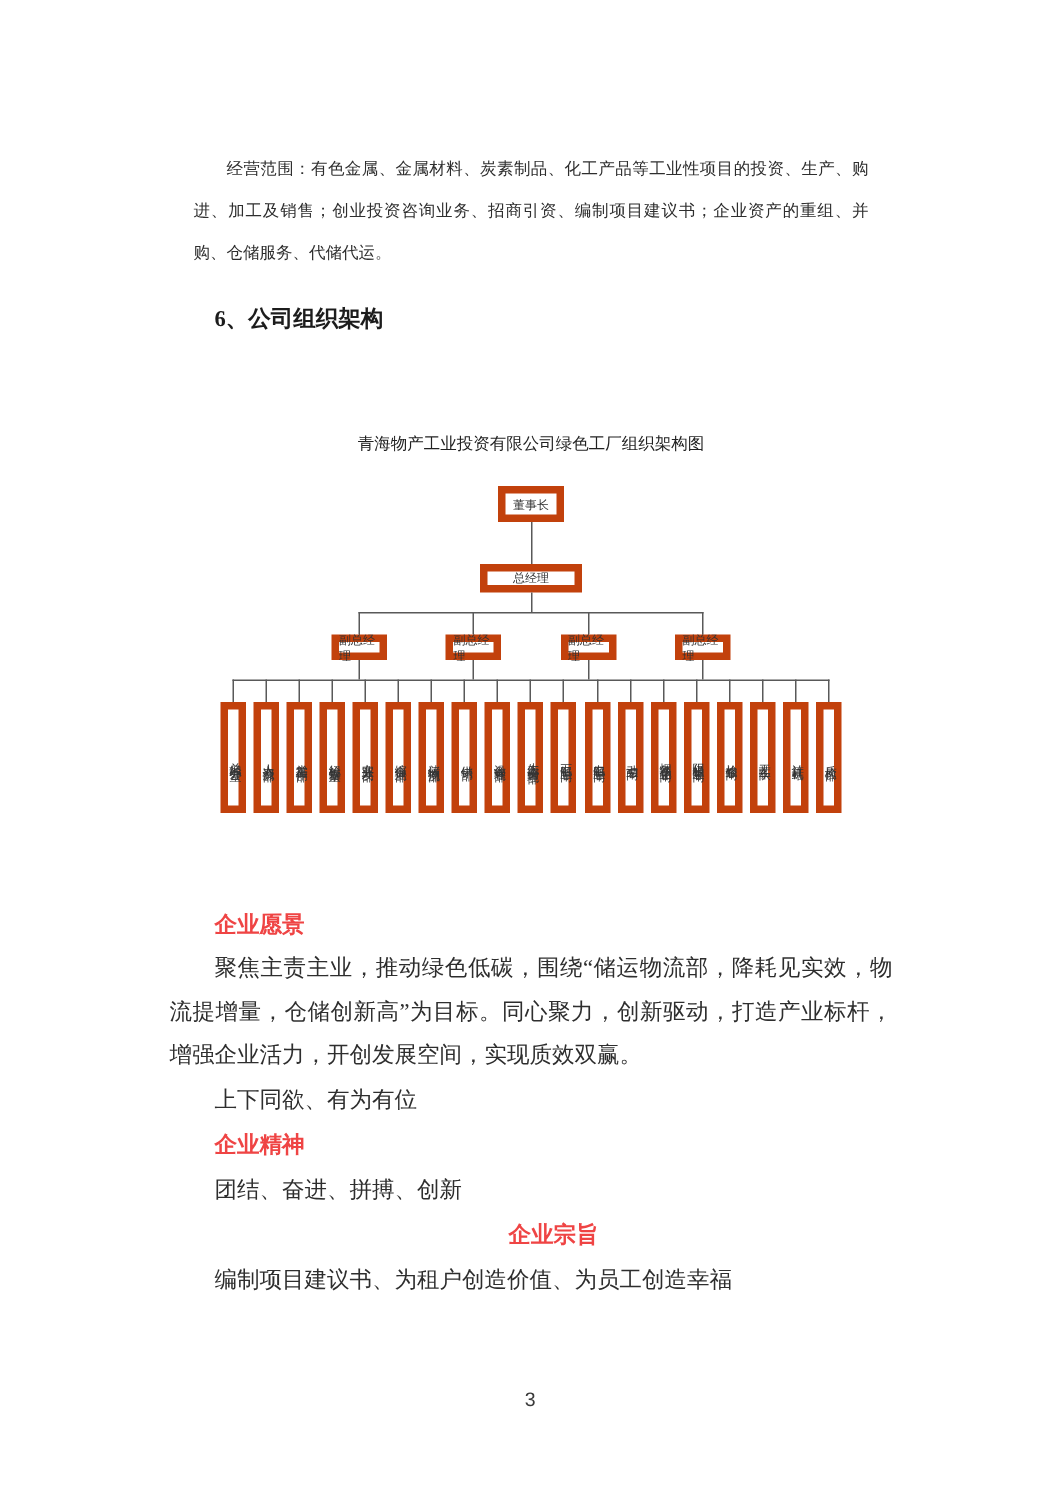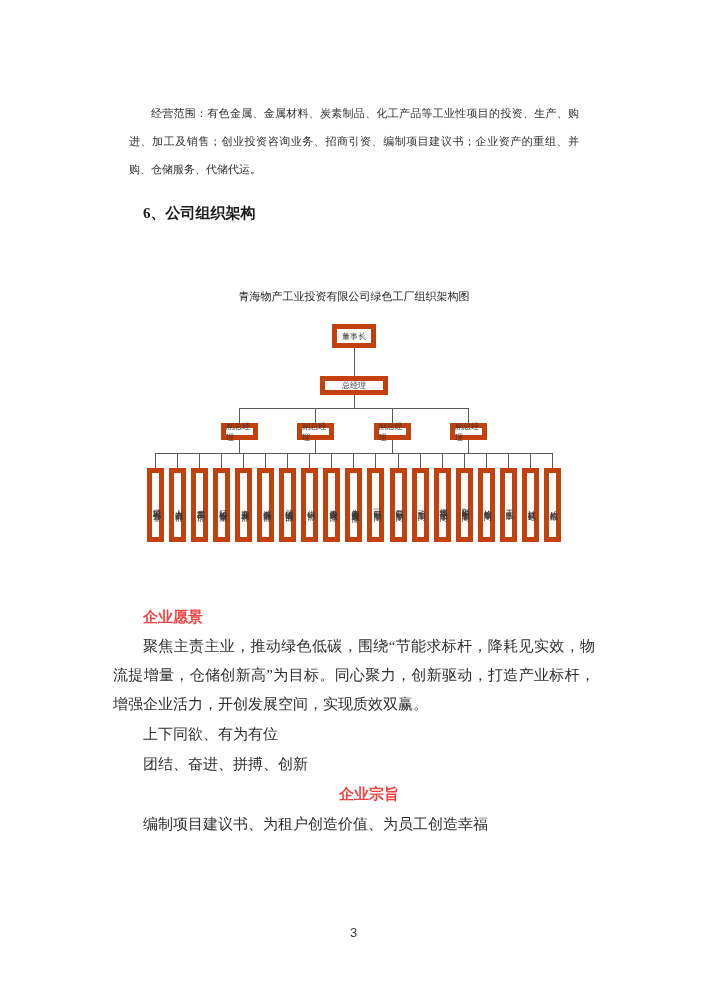--- a/index.html
+++ b/index.html
@@ -168,21 +168,22 @@
           <div class="node-wrap">
           <div class="riser riser-15"></div>
           <div class="obox box-dept">质检部</div>
         </div>
         </div>
     </div>
   </div>
 
   <div class="s3-block">
     <h3 class="subheading">企业愿景</h3>
-    <p class="s3-text vision-para">聚焦主责主业，推动绿色低碳，围绕“节能求标杆，降耗见实效，物流提增量，仓储创新高”为目标。同心聚力，创新驱动，打造产业标杆，增强企业活力，开创发展空间，实现质效双赢。</p>
+    <p class="s3-text vision-para">聚焦主责主业，推动绿色低碳，围绕“储运物流部，降耗见实效，物流提增量，仓储创新高”为目标。同心聚力，创新驱动，打造产业标杆，增强企业活力，开创发展空间，实现质效双赢。</p>
     <p class="s3-text">上下同欲、有为有位</p>
+    <h3 class="subheading" style="margin-top:0;">企业精神</h3>
     <p class="s3-text">团结、奋进、拼搏、创新</p>
     <h3 class="subheading" style="margin-top:0;text-align:center;">企业宗旨</h3>
     <p class="s3-text">编制项目建议书、为租户创造价值、为员工创造幸福</p>
   </div>
 
   <div class="page-number">3</div>
 </div>
 
 </body></html>

